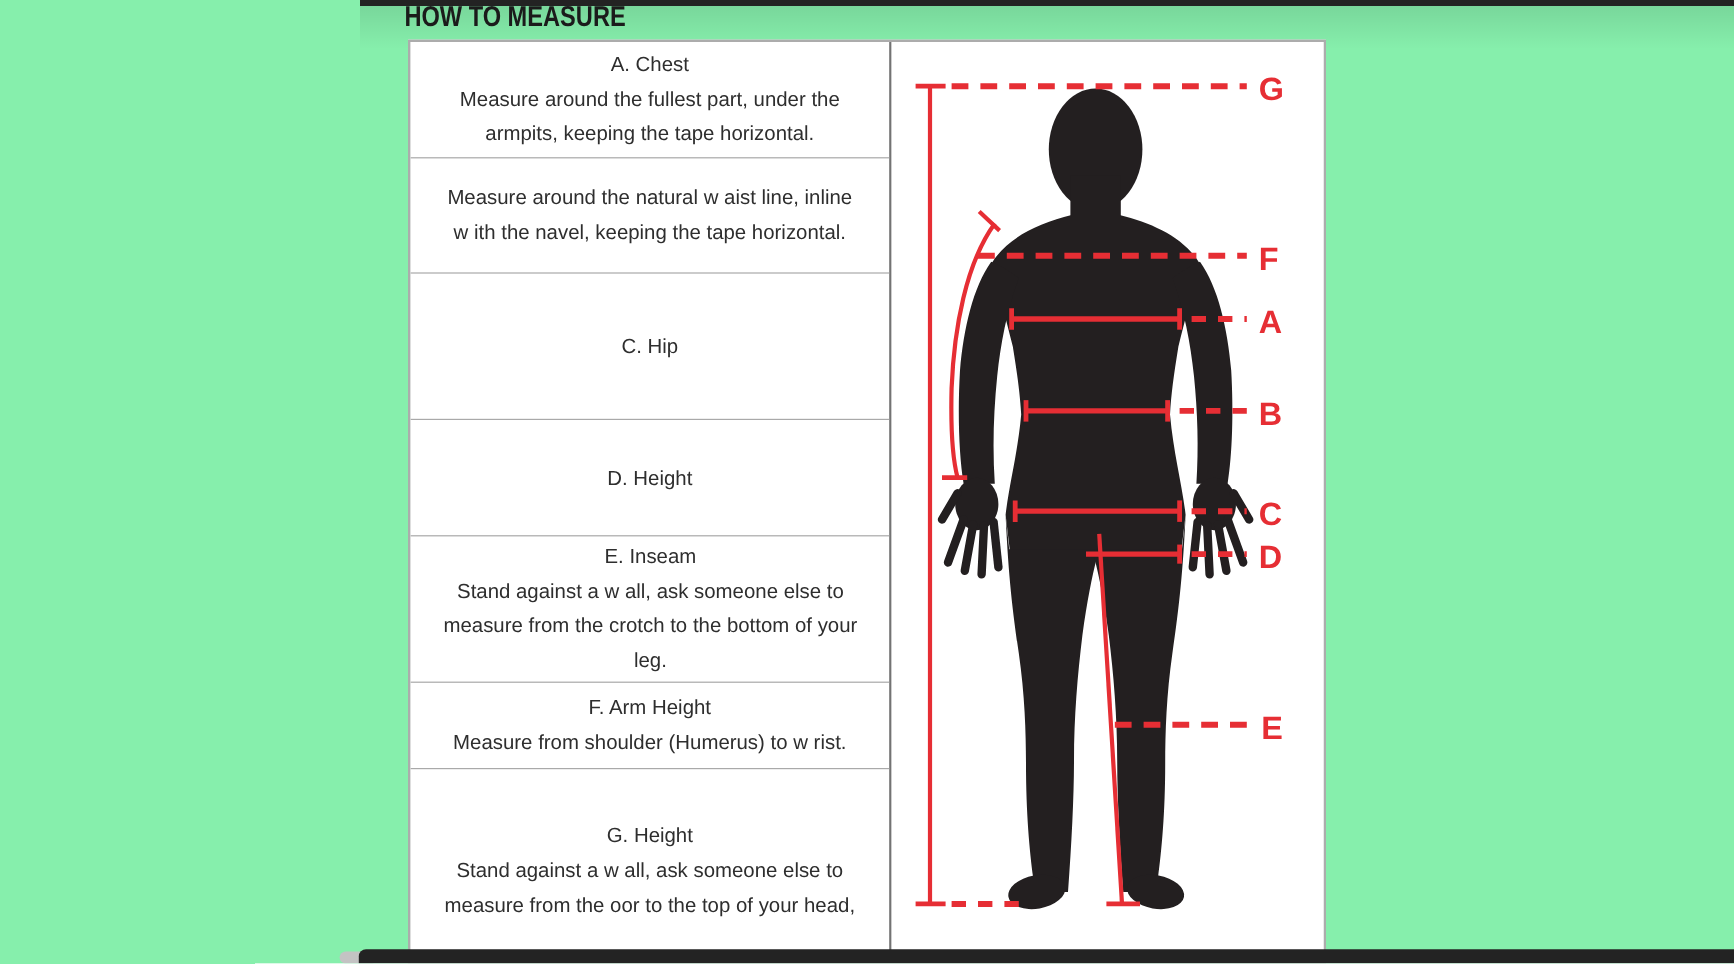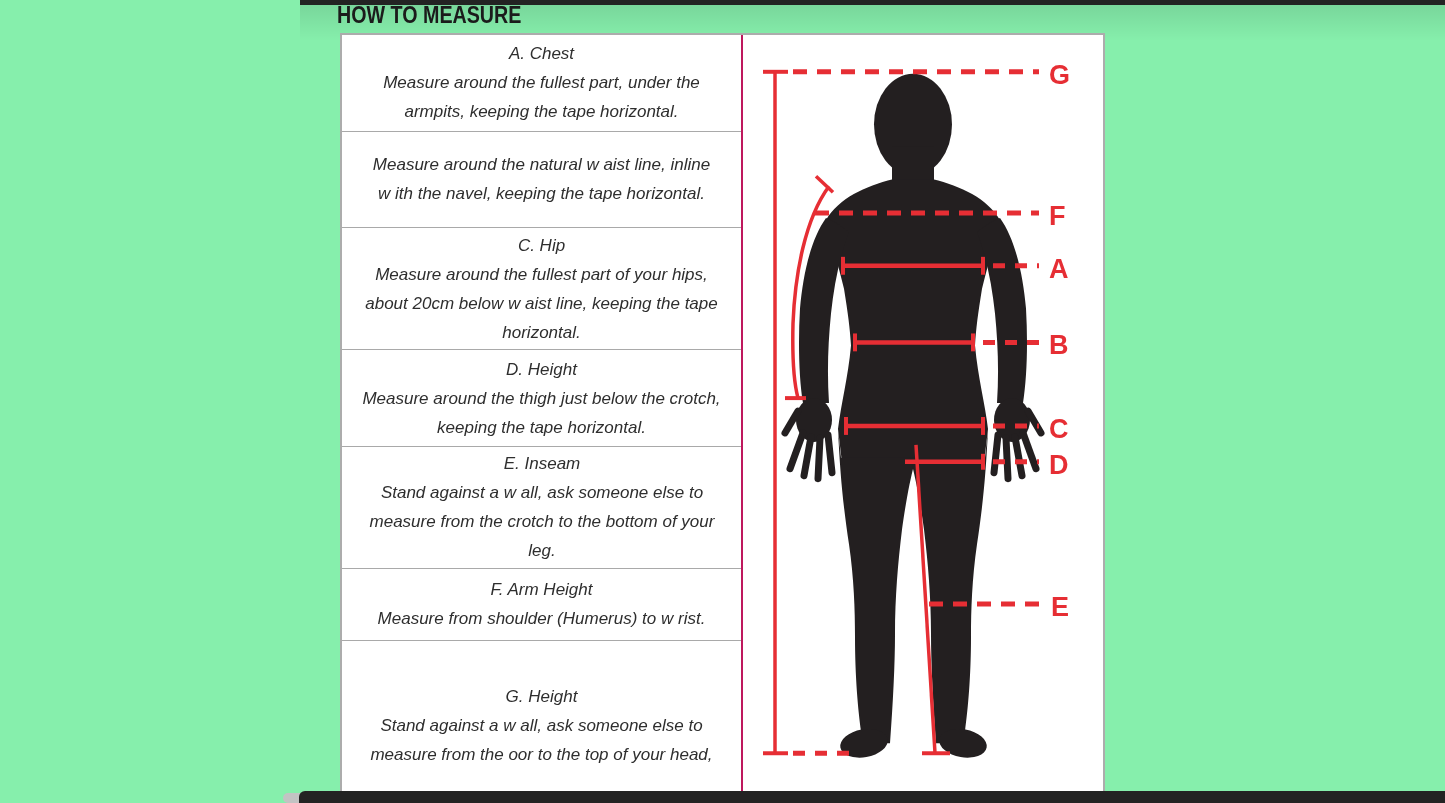--- a/index.html
+++ b/index.html
@@ -16,21 +16,21 @@
     position:absolute;left:337px;top:1px;
     font-size:24px;font-weight:bold;color:#1b1b1b;
     transform:scaleX(0.82);transform-origin:left center;
     letter-spacing:0px;white-space:nowrap;
   }
   .measure-table{
     position:absolute;left:340px;top:33px;width:765px;height:770px;
     display:flex;border:2px solid #acacac;box-sizing:border-box;background:#fff;
     overflow:hidden;
   }
-  .text-col{width:401px;display:flex;flex-direction:column;border-right:2px solid #be185d;box-sizing:border-box;font-style:italic;}
+  .text-col{width:401px;display:flex;flex-direction:column;border-right:2px solid #737373;box-sizing:border-box;}
   .m-row{
     box-sizing:border-box;border-bottom:1px solid #a9a9a9;
     display:flex;flex-direction:column;justify-content:center;
     text-align:center;padding:0 11px;overflow:hidden;
     font-size:17px;line-height:29px;color:#2e2e2e;
   }
   .row-a{height:106px;}
   .row-b{height:106px;}
   .row-c{height:134px;}
   .row-d{height:106px;}
@@ -55,25 +55,23 @@
     <div class="text-col">
       <div class="m-row row-a">
         <div>A. Chest</div>
         <div>Measure around the fullest part, under the armpits, keeping the tape horizontal.</div>
       </div>
       <div class="m-row row-b">
         <div>Measure around the natural w&nbsp;aist line, inline w&nbsp;ith the navel, keeping the tape horizontal.</div>
       </div>
       <div class="m-row row-c">
         <div>C. Hip</div>
-        <div>Measure around the fullest part of your hips, about 20cm below  w&nbsp;aist line, keeping the tape horizontal.</div>
       </div>
       <div class="m-row row-d">
         <div>D. Height</div>
-        <div>Measure around the thigh just below  the crotch, keeping the tape horizontal.</div>
       </div>
       <div class="m-row row-e">
         <div>E. Inseam</div>
         <div>Stand against a w&nbsp;all, ask someone else to measure from the crotch to the bottom of your leg.</div>
       </div>
       <div class="m-row row-f">
         <div>F. Arm Height</div>
         <div>Measure from shoulder (Humerus) to w&nbsp;rist.</div>
       </div>
       <div class="m-row row-g">

